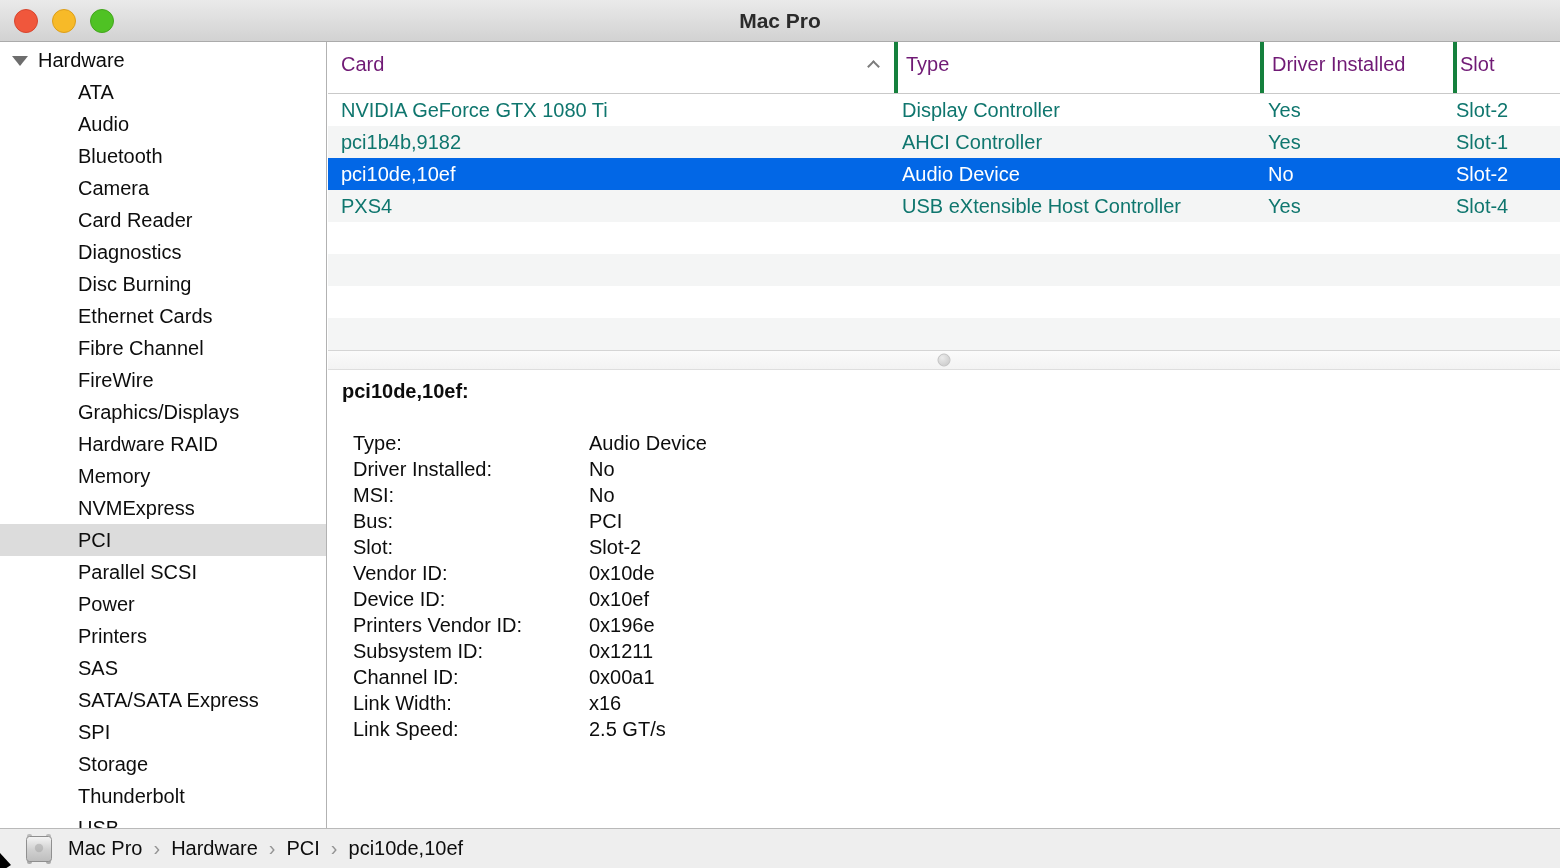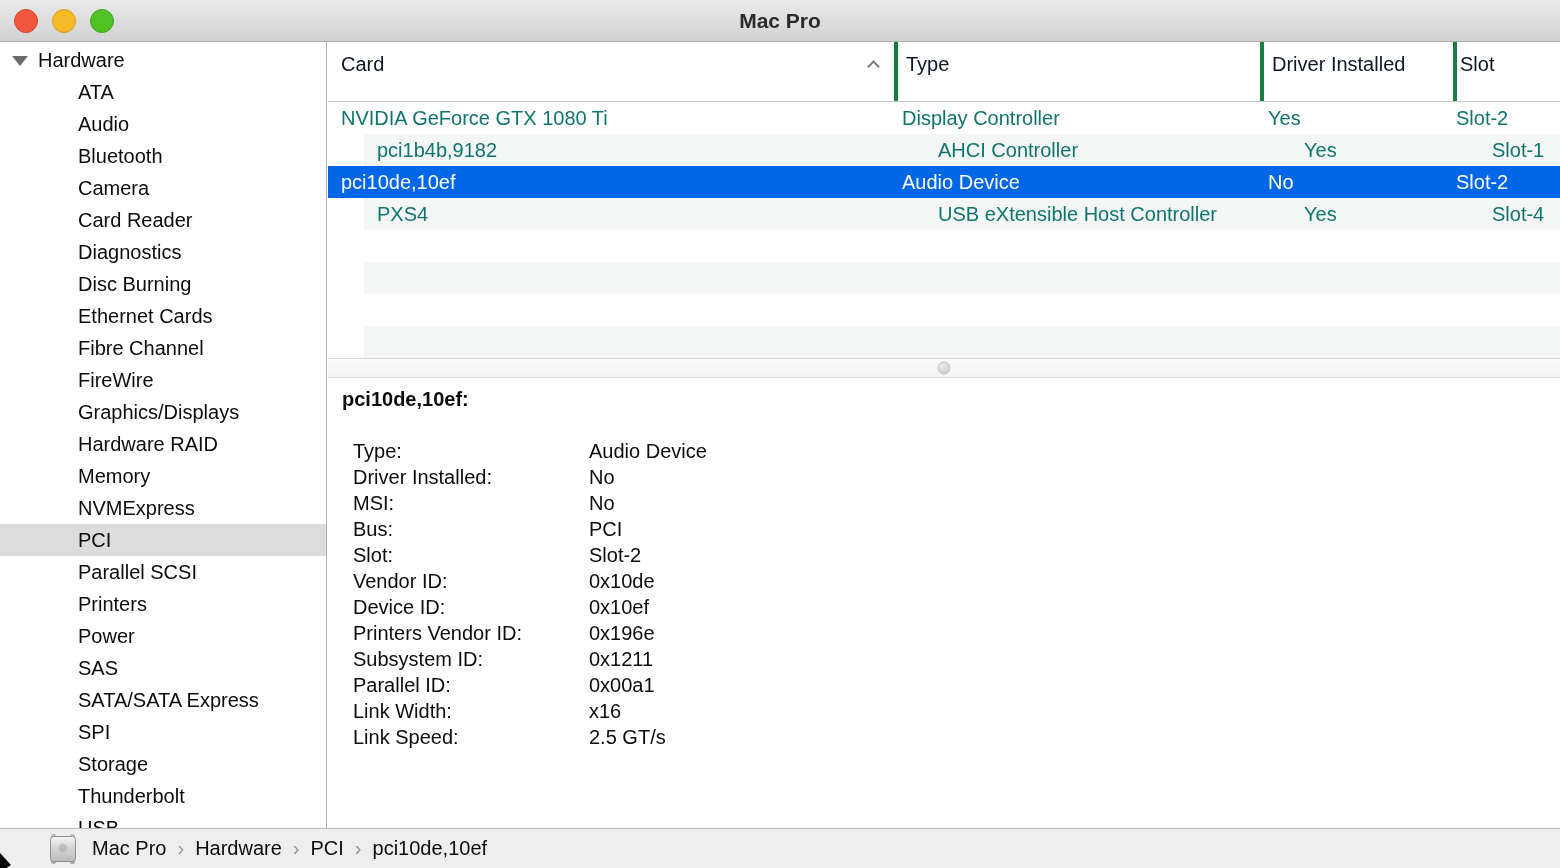--- a/index.html
+++ b/index.html
@@ -22,53 +22,53 @@
     background:#fff; border-right:1px solid #b2b2b2; overflow:hidden; padding-top:2px; }
   .side-row { height:32px; line-height:32px; font-size:20px; white-space:nowrap; }
   .side-root { position:relative; padding-left:38px; }
   .disclosure { position:absolute; left:12px; top:12px; width:0; height:0;
     border-left:8px solid transparent; border-right:8px solid transparent; border-top:10px solid #6d6d6d; }
   .side-item { padding-left:78px; }
   .side-item.selected { background:#dcdcdc; }
 
   
   .main { position:absolute; top:42px; left:328px; right:0; bottom:40px; background:#fff; }
-  .thead { display:flex; height:60px; border-bottom:1px solid #c9c9c9; font-size:20px; color:#0f172a; }
+  .thead { display:flex; height:52px; border-bottom:1px solid #c9c9c9; font-size:20px; color:#701a75; }
   .th { line-height:45px; position:relative; white-space:nowrap; }
   .th + .th { border-left:4px solid #15803d; }
   .col-card   { width:566px; padding-left:13px; }
   .col-type   { width:366px; padding-left:8px; }
   .col-driver { width:193px; padding-left:8px; }
   .col-slot   { flex:1; padding-left:3px; }
   .sort-chevron { position:absolute; right:16px; top:20px; width:9px; height:9px;
     border-right:2px solid #7c7c7c; border-bottom:2px solid #7c7c7c; transform:rotate(-135deg); }
 
   .row { display:flex; height:32px; line-height:32px; font-size:20px; color:#0f766e; background:#fff; }
-  .row.alt { background:#f4f5f5;margin-left:36px; }
+  .row.alt { background:#f4f5f5; }
   .row.sel { background:#0267e6; color:#fff; }
   .cell { overflow:hidden; white-space:nowrap; }
 
   
   .splitter { height:20px; background:linear-gradient(#fbfbfb,#f3f3f3);
     border-top:1px solid #d5d5d5; border-bottom:1px solid #dedede; position:relative; }
   .splitter-dot { position:absolute; left:50%; top:50%; transform:translate(-50%,-50%);
     width:13px; height:13px; border-radius:50%;
     background:radial-gradient(circle at 35% 30%, #ebebeb, #c6c6c6); border:1px solid #c0c0c0; }
 
   
   .detail { padding:8px 0 0 14px; font-size:20px; }
   .detail-heading { font-weight:bold; line-height:26px; margin-bottom:26px; }
   .field { display:flex; line-height:26px; }
   .field .label { width:247px; padding-left:11px; flex:none; white-space:nowrap; }
   .field .value { white-space:nowrap; }
 
   
   .statusbar { position:absolute; left:0; right:0; bottom:0; height:40px;
     background:#eeeeee; border-top:1px solid #b9b9b9;
-    display:flex; align-items:center; padding-left:48px; font-size:20px;margin-top:21px; }
+    display:flex; align-items:center; padding-left:24px; font-size:20px;margin-top:21px; }
   .statusbar .macpro-icon { margin-right:14px; flex:none; }
   .crumb { color:#0d0d0d; white-space:nowrap; }
   .crumb-sep { color:#939393; margin:0 11px; }
 
   
   .cursor-artifact { position:absolute; left:0; bottom:0; width:11px; height:15px;
     background:#000; clip-path:polygon(0 0, 100% 80%, 58% 100%, 0 100%); }
 </style>
 </head>
 <body>
@@ -99,22 +99,22 @@
         <div class="side-row side-item">Disc Burning</div>
         <div class="side-row side-item">Ethernet Cards</div>
         <div class="side-row side-item">Fibre Channel</div>
         <div class="side-row side-item">FireWire</div>
         <div class="side-row side-item">Graphics/Displays</div>
         <div class="side-row side-item">Hardware RAID</div>
         <div class="side-row side-item">Memory</div>
         <div class="side-row side-item">NVMExpress</div>
         <div class="side-row side-item selected">PCI</div>
         <div class="side-row side-item">Parallel SCSI</div>
+        <div class="side-row side-item">Power</div>
         <div class="side-row side-item">Printers</div>
-        <div class="side-row side-item">Power</div>
         <div class="side-row side-item">SAS</div>
         <div class="side-row side-item">SATA/SATA Express</div>
         <div class="side-row side-item">SPI</div>
         <div class="side-row side-item">Storage</div>
         <div class="side-row side-item">Thunderbolt</div>
         <div class="side-row side-item">USB</div>
       </div>
   </div>
 
   <div class="main">
@@ -202,21 +202,21 @@
   </div>
           <div class="field">
     <span class="label">Printers Vendor ID:</span>
     <span class="value">0x196e</span>
   </div>
           <div class="field">
     <span class="label">Subsystem ID:</span>
     <span class="value">0x1211</span>
   </div>
           <div class="field">
-    <span class="label">Parallel ID:</span>
+    <span class="label">Channel ID:</span>
     <span class="value">0x00a1</span>
   </div>
           <div class="field">
     <span class="label">Link Width:</span>
     <span class="value">x16</span>
   </div>
           <div class="field">
     <span class="label">Link Speed:</span>
     <span class="value">2.5 GT/s</span>
   </div>

